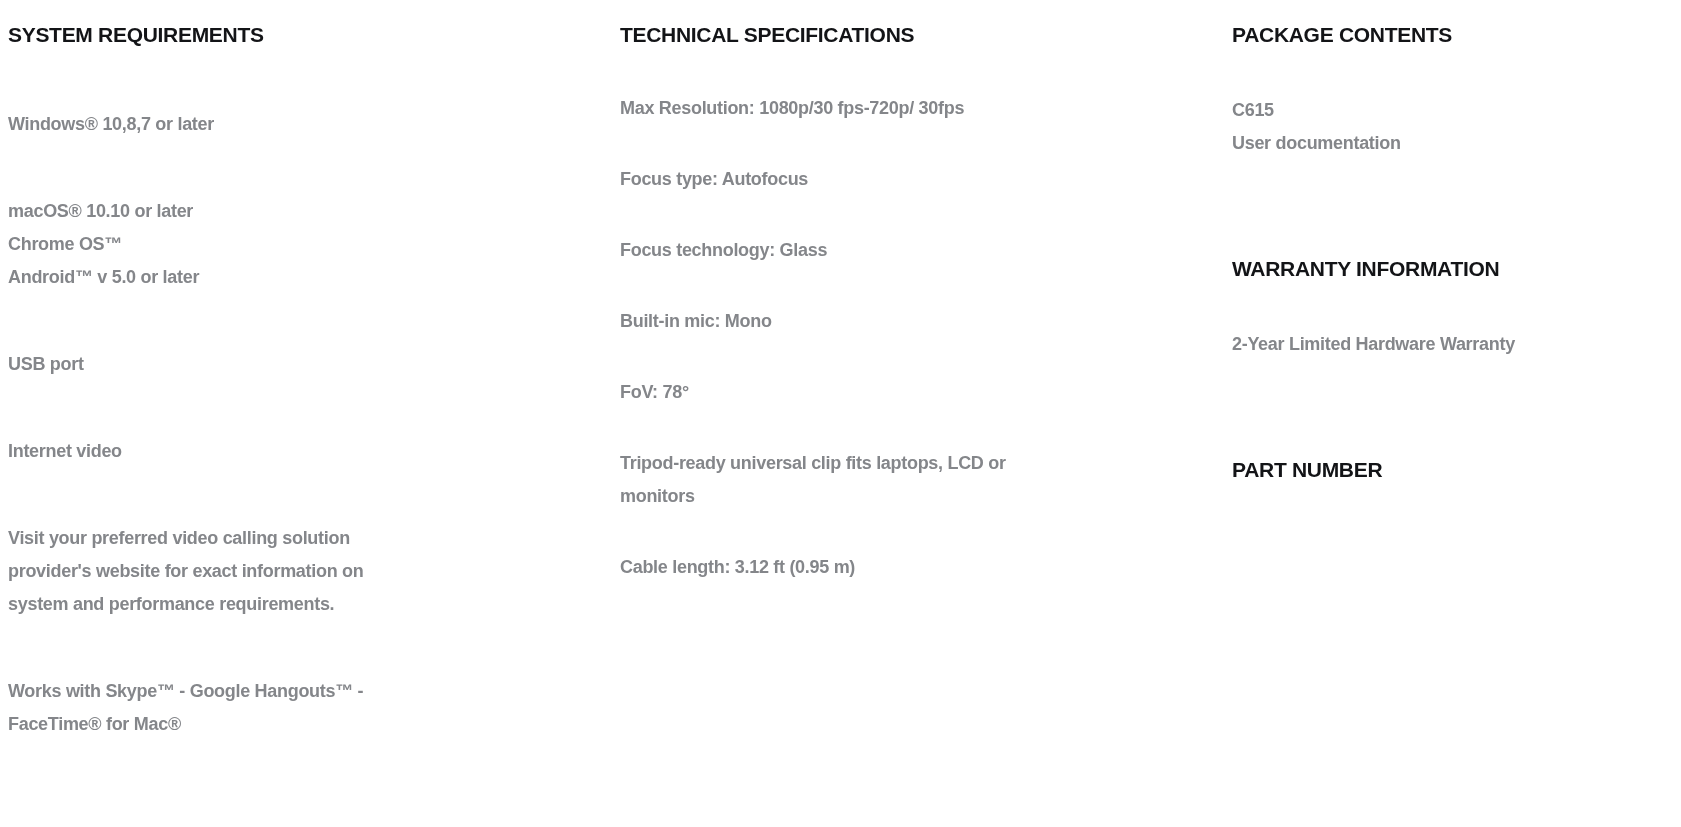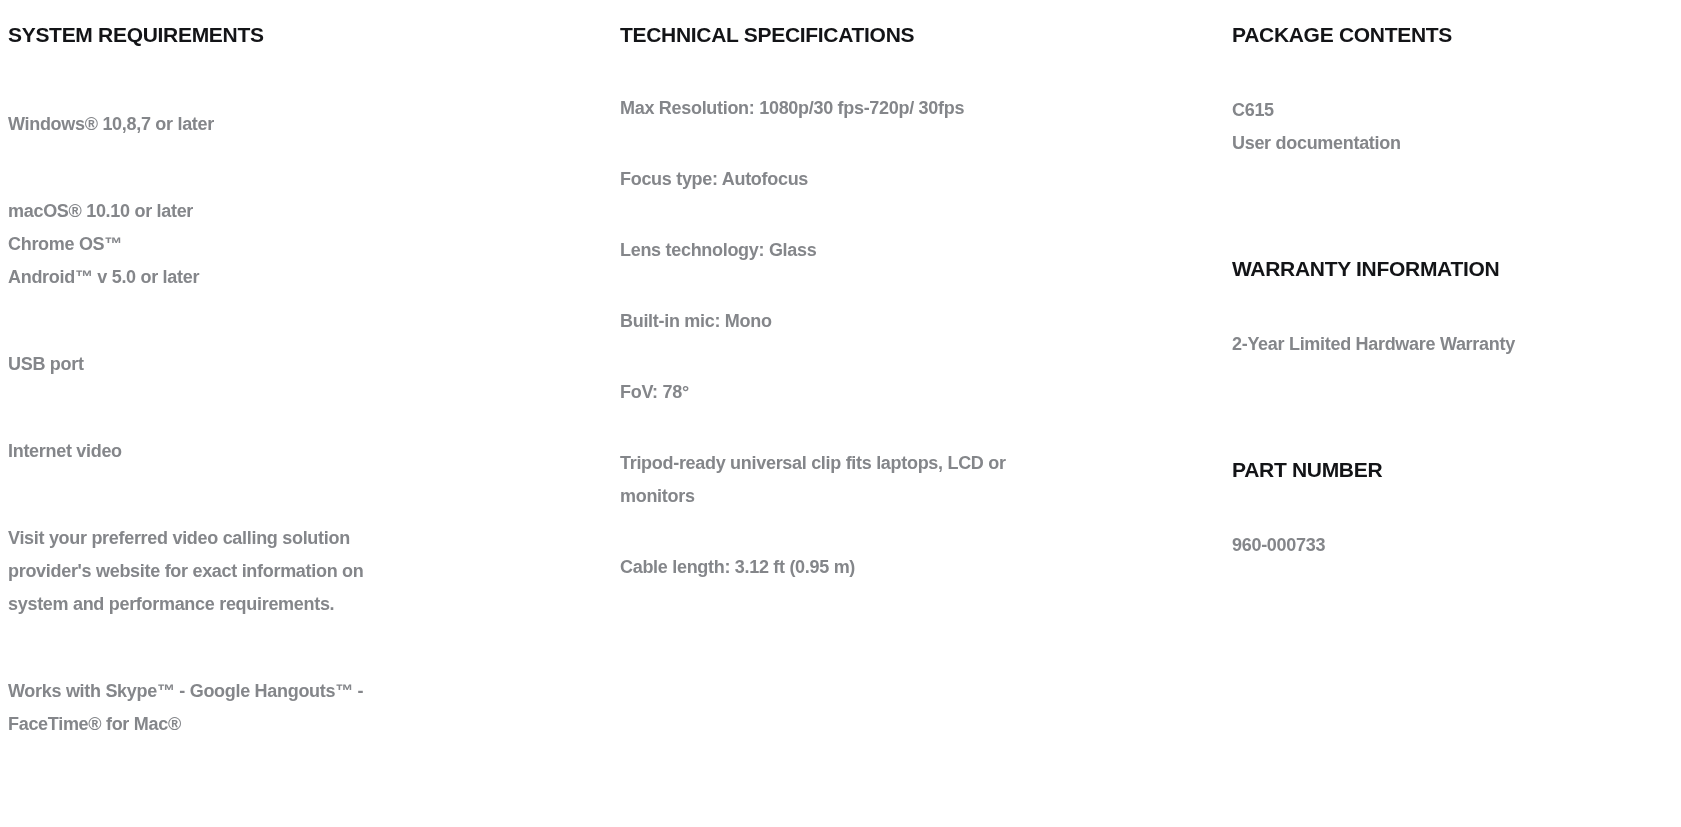--- a/index.html
+++ b/index.html
@@ -83,21 +83,21 @@
 FaceTime® for Mac®</div>
   </div>
 
   <div class="col col2">
     <h2 class="section-title">TECHNICAL SPECIFICATIONS</h2>
 
     <div class="body-text first">Max Resolution: 1080p/30 fps-720p/ 30fps</div>
 
     <div class="body-text">Focus type: Autofocus</div>
 
-    <div class="body-text">Lens technology: Glass</div>
+    <div class="body-text">Focus technology: Glass</div>
 
     <div class="body-text">Built-in mic: Mono</div>
 
     <div class="body-text">FoV: 78°</div>
 
     <div class="body-text">Tripod-ready universal clip fits laptops, LCD or
 monitors</div>
 
     <div class="body-text">Cable length: 3.12 ft (0.95 m)</div>
   </div>
@@ -107,16 +107,15 @@
 
     <div class="body-text">C615
 User documentation</div>
 
     <h2 class="section-title spaced">WARRANTY INFORMATION</h2>
 
     <div class="body-text">2-Year Limited Hardware Warranty</div>
 
     <h2 class="section-title spaced">PART NUMBER</h2>
 
-    <div class="body-text">960-000733</div>
   </div>
 
 </div>
 
 </body></html>

